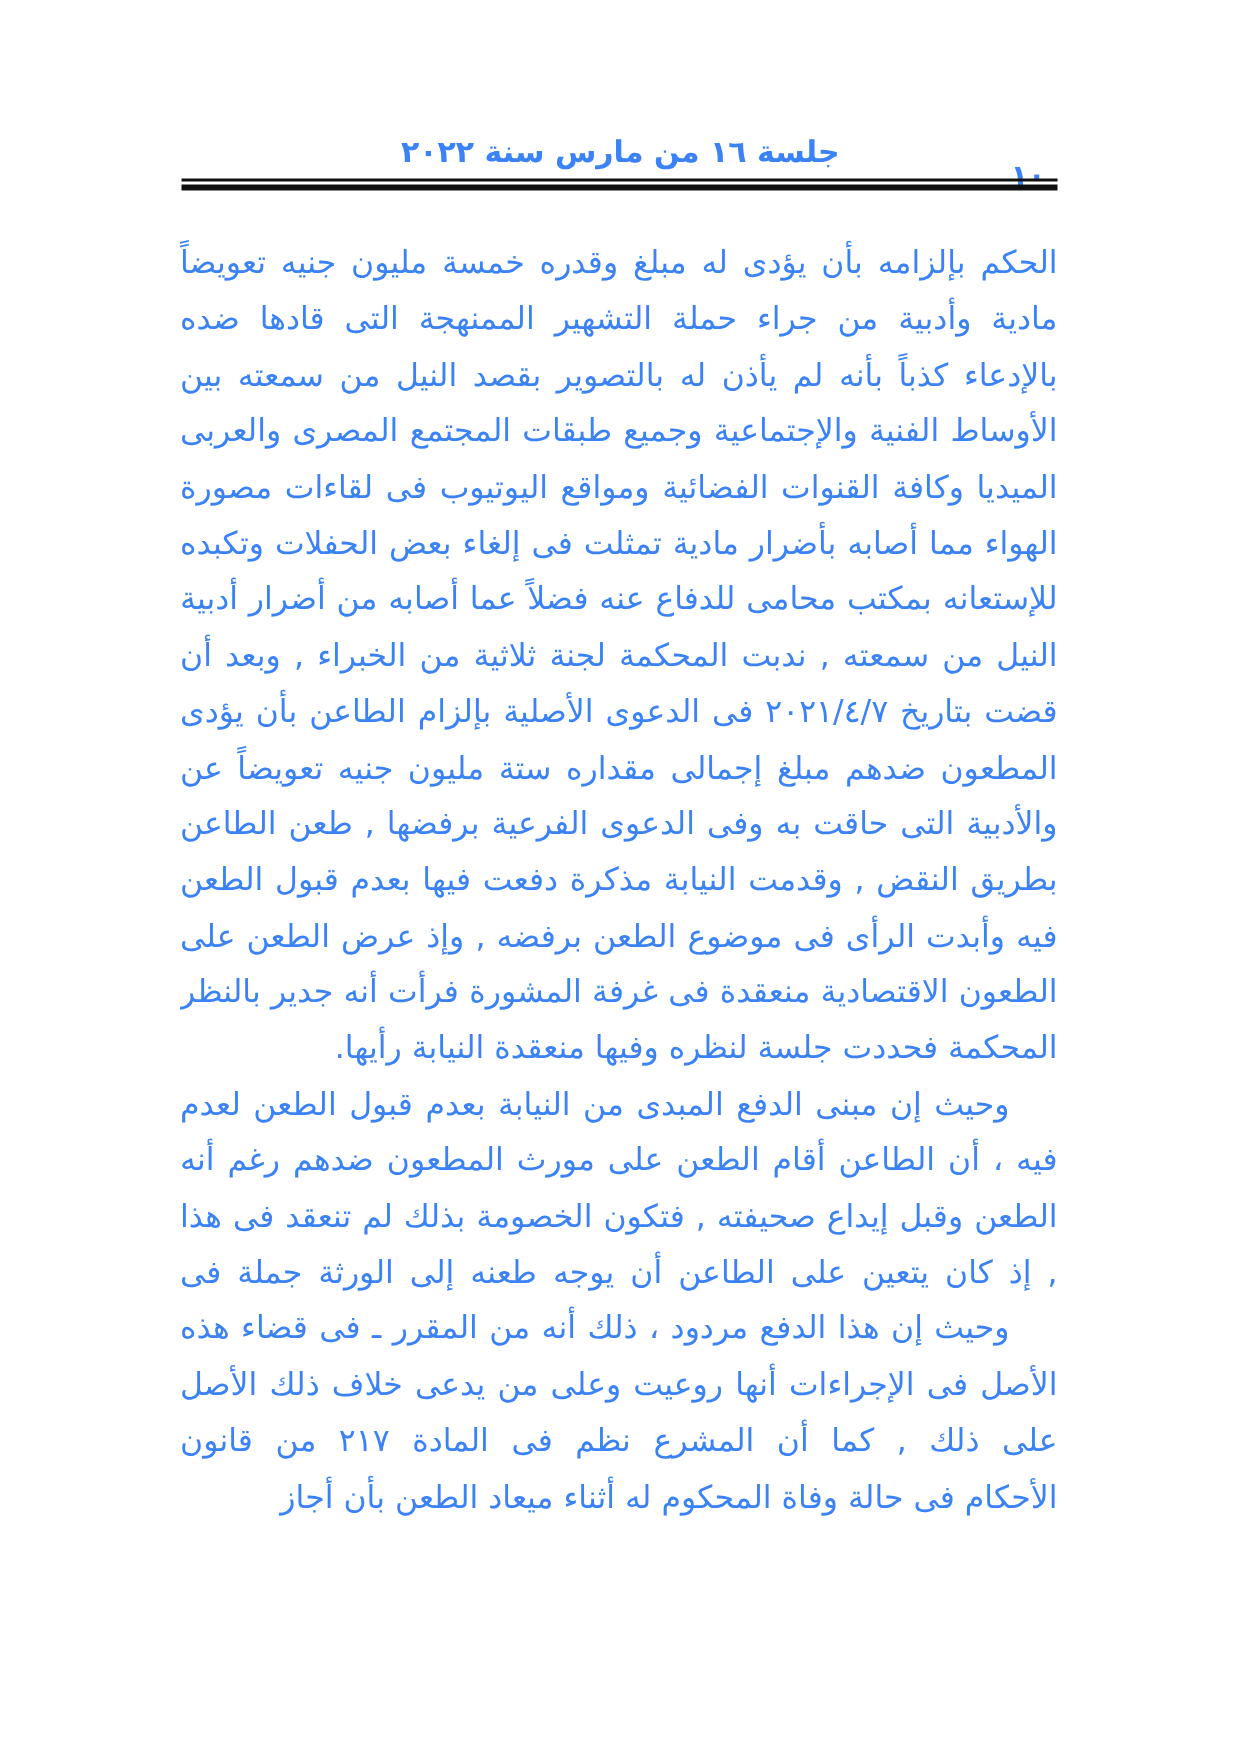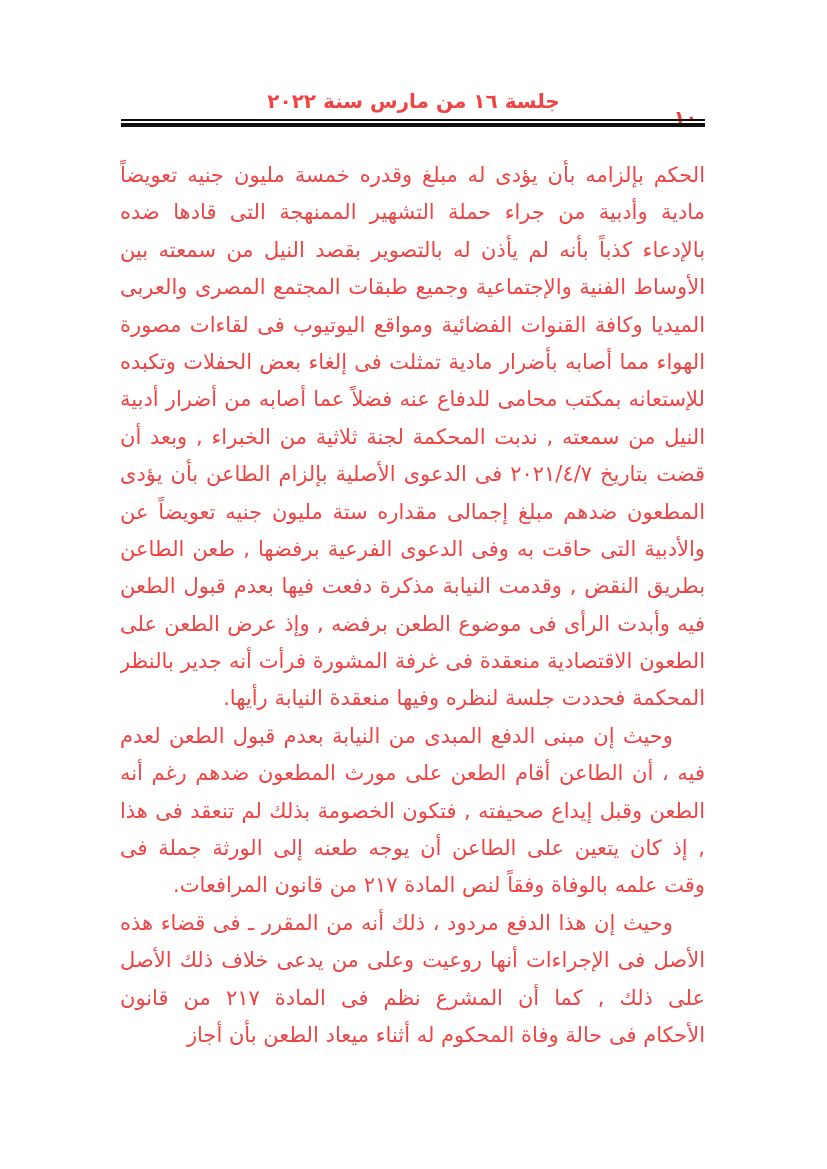--- a/index.html
+++ b/index.html
@@ -7,21 +7,21 @@
     padding: 0;
     background: #ffffff;
   }
   .page {
     position: relative;
     width: 827px;
     height: 1169px;
     background: #ffffff;
     overflow: hidden;
     font-family: "DejaVu Sans", sans-serif;
-    color: #ef4444;
+    color: #3b82f6;
   }
   
   .header {
     position: absolute;
     top: 86px;
     left: 122px;
     right: 122px;
     height: 32px;
   }
   .header-title {
@@ -109,21 +109,20 @@
         <div class="line" dir="rtl">بطريق النقض , وقدمت النيابة مذكرة دفعت فيها بعدم قبول الطعن لعدم انعقاد الخصومة</div>
         <div class="line" dir="rtl">فيه وأبدت الرأى فى موضوع الطعن برفضه , وإذ عرض الطعن على دائرة فحص</div>
         <div class="line" dir="rtl">الطعون الاقتصادية منعقدة فى غرفة المشورة فرأت أنه جدير بالنظر وأحالته إلى هذه</div>
         <div class="line last" dir="rtl">المحكمة فحددت جلسة لنظره وفيها منعقدة النيابة رأيها.</div>
       </div>
       <div class="paragraph indented">
         <div class="line first" dir="rtl">وحيث إن مبنى الدفع المبدى من النيابة بعدم قبول الطعن لعدم انعقاد الخصومة</div>
         <div class="line" dir="rtl">فيه ، أن الطاعن أقام الطعن على مورث المطعون ضدهم رغم أنه توفى أثناء ميعاد</div>
         <div class="line" dir="rtl">الطعن وقبل إيداع صحيفته , فتكون الخصومة بذلك لم تنعقد فى هذا الطعن بين طرفيها</div>
         <div class="line" dir="rtl">, إذ كان يتعين على الطاعن أن يوجه طعنه إلى الورثة جملة فى الموعد القانونى من</div>
-        <div class="line last" dir="rtl">وقت علمه بالوفاة وفقاً لنص المادة ٢١٧ من قانون المرافعات.</div>
       </div>
       <div class="paragraph indented">
         <div class="line first" dir="rtl">وحيث إن هذا الدفع مردود ، ذلك أنه من المقرر ـ فى قضاء هذه المحكمة ـ أن</div>
         <div class="line" dir="rtl">الأصل فى الإجراءات أنها روعيت وعلى من يدعى خلاف ذلك الأصل إقامة الدليل</div>
         <div class="line" dir="rtl">على ذلك , كما أن المشرع نظم فى المادة ٢١٧ من قانون المرافعات كيفية الطعن فى</div>
         <div class="line last" dir="rtl">الأحكام فى حالة وفاة المحكوم له أثناء ميعاد الطعن بأن أجاز للطاعن رفع الطعن</div>
       </div>
     </div>
 
 </div>

